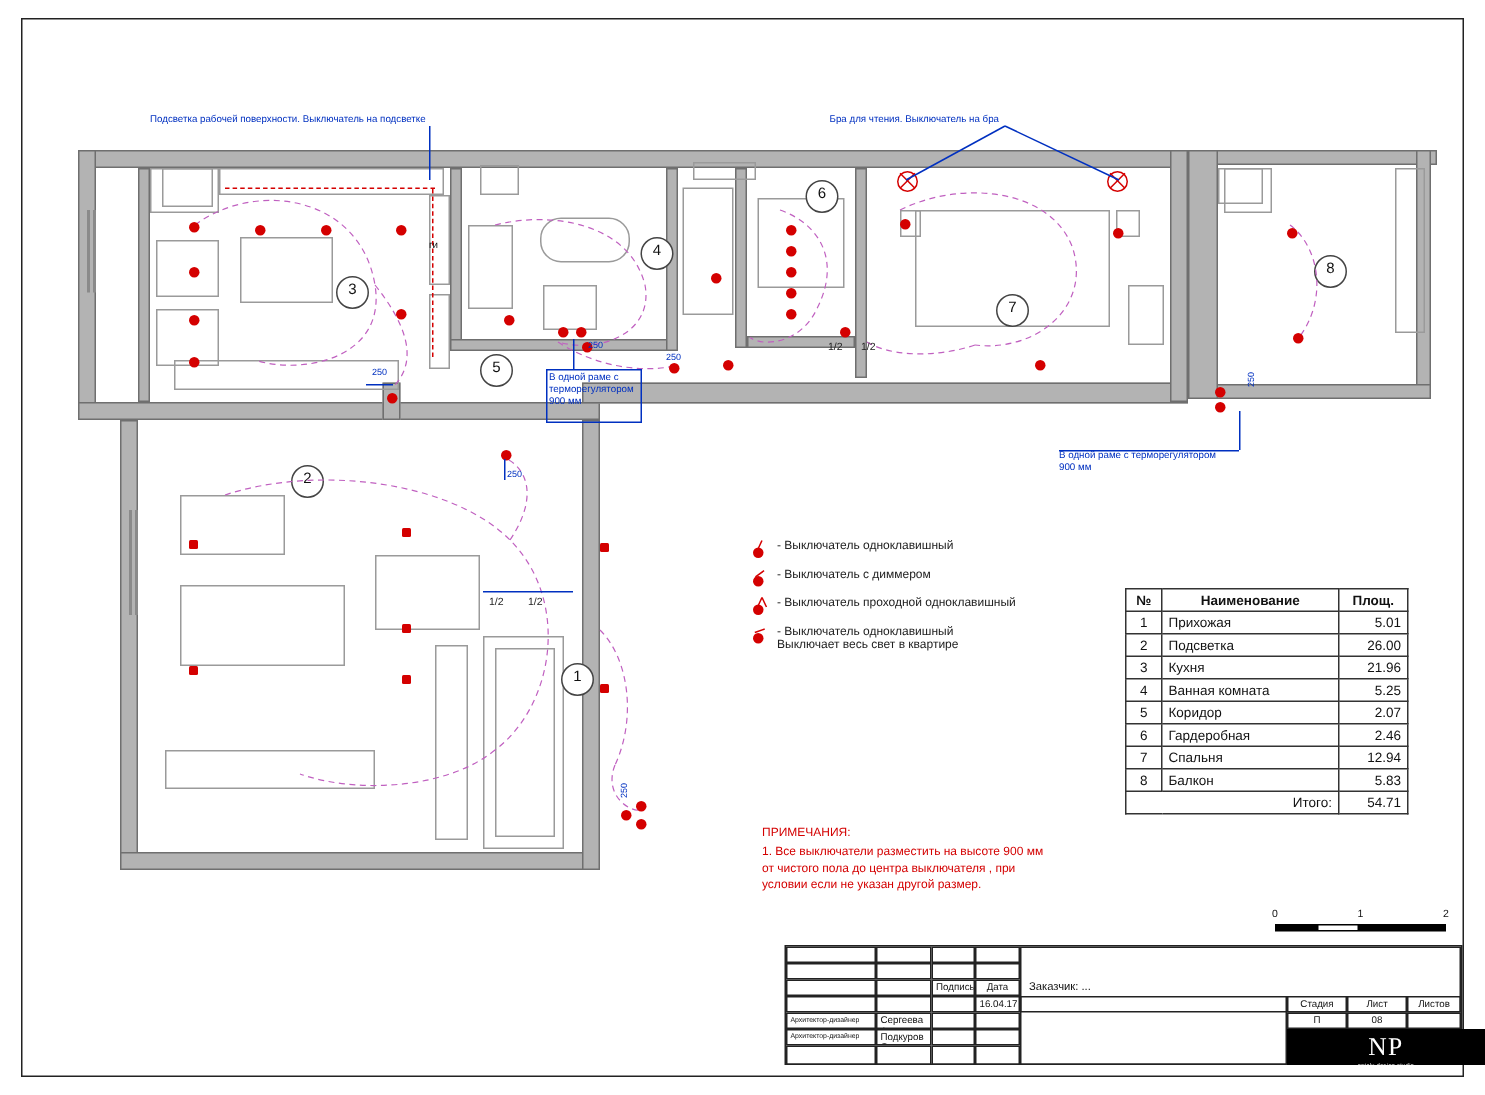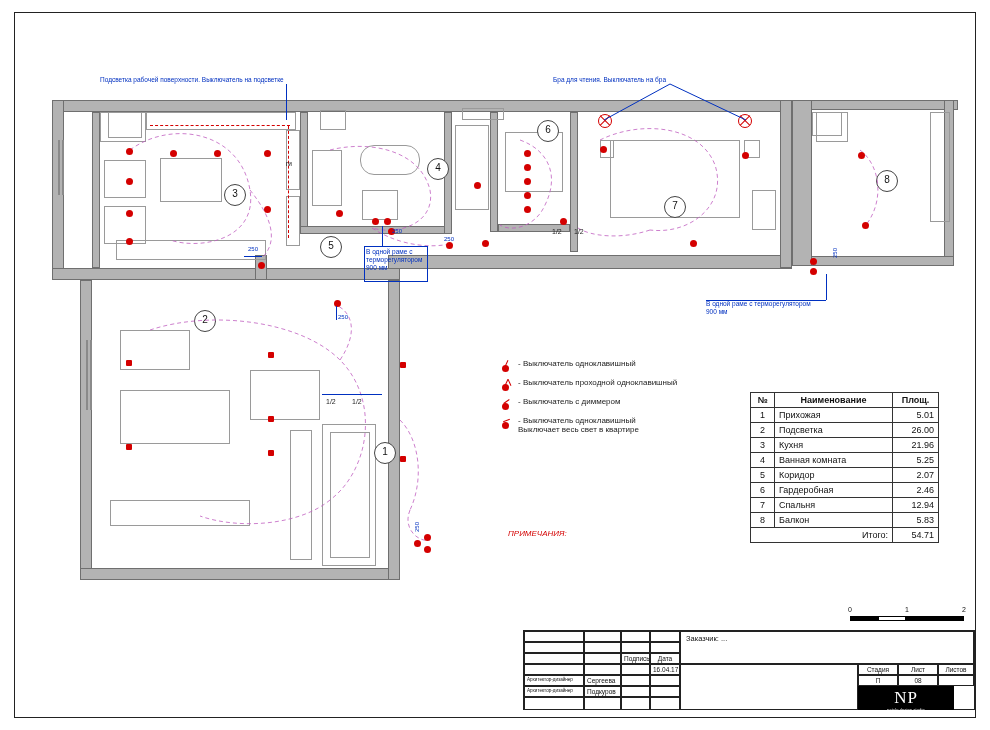--- a/index.html
+++ b/index.html
@@ -36,21 +36,21 @@
   .fraction{position:absolute;color:#222;font-size:7px;}
   
   #legend{position:absolute;left:500px;top:358px;width:240px;}
   .leg-row{position:relative;height:19px;}
   .leg-sym{position:absolute;left:0;top:4px;width:14px;height:12px;}
   .leg-dot{position:absolute;left:2px;top:3px;width:7px;height:7px;border-radius:50%;background:#d40000;}
   .leg-tick{position:absolute;left:6px;top:-2px;width:1px;height:7px;background:#d40000;transform:rotate(25deg);}
   .leg-tick2{position:absolute;left:9px;top:-2px;width:1px;height:7px;background:#d40000;transform:rotate(25deg);}
   .leg-txt{position:absolute;left:18px;top:1px;font-size:8px;color:#222;white-space:pre-line;}
   
-  #notes{position:absolute;left:508px;top:528px;width:210px;color:#d40000;font-size:8px;line-height:11px;font-style:italic;}
+  #notes{position:absolute;left:508px;top:549px;width:210px;color:#d40000;font-size:8px;line-height:11px;}
   #notes .ttl{font-weight:normal;}
   #notes .body{margin-top:2px;}
   
   #roomtable{position:absolute;left:750px;top:392px;border-collapse:collapse;font-size:9px;color:#111;}
   #roomtable th,#roomtable td{border:1px solid #333;padding:2px 4px;height:14px;box-sizing:border-box;}
   #roomtable th{font-weight:bold;text-align:center;}
   #roomtable td.num{text-align:center;width:24px;}
   #roomtable td.name{text-align:left;width:118px;}
   #roomtable td.area{text-align:right;width:46px;}
   #roomtable td.total-lbl{text-align:right;}
@@ -254,44 +254,47 @@
     <div class="leg-row">
       <span class="leg-sym">
           <span class="leg-dot"></span>
           <span class="leg-tick"></span>
         </span>
       <span class="leg-txt">- Выключатель одноклавишный</span>
     </div>
     <div class="leg-row">
       <span class="leg-sym">
           <span class="leg-dot"></span>
+          <span class="leg-tick" style="transform:rotate(55deg);"></span>
+        </span>
+      <span class="leg-txt">- Выключатель с диммером</span>
+    </div>
+    <div class="leg-row">
+      <span class="leg-sym">
+          <span class="leg-dot"></span>
           <span class="leg-tick"></span>
           <span class="leg-tick2" style="transform:rotate(-25deg);"></span>
         </span>
       <span class="leg-txt">- Выключатель проходной одноклавишный</span>
-    </div>
-    <div class="leg-row">
-      <span class="leg-sym">
-          <span class="leg-dot"></span>
-          <span class="leg-tick" style="transform:rotate(55deg);"></span>
-        </span>
-      <span class="leg-txt">- Выключатель с диммером</span>
     </div>
     <div class="leg-row" style="height:26px;">
       <span class="leg-sym">
           <span class="leg-dot"></span>
           <span class="leg-tick" style="transform:rotate(70deg);"></span>
         </span>
       <span class="leg-txt">- Выключатель одноклавишный
   Выключает весь свет в квартире</span>
     </div>
   </div>
 
   <div id="notes">
     <div class="ttl">ПРИМЕЧАНИЯ:</div>
+    <div class="body" style="white-space:pre-line;">1. Все выключатели разместить на высоте 900 мм
+    от чистого пола до центра выключателя , при
+    условии если не указан другой размер.</div>
   </div>
 
   <table id="roomtable">
     <thead>
       <tr>
         <th>№</th>
         <th>Наименование</th>
         <th>Площ.</th>
       </tr>
     </thead>
@@ -382,30 +385,30 @@
     <div class="cell" style="left:0;top:55px;width:60px;height:11px;font-size:4.6px;">Архитектор-дизайнер</div>
     <div class="cell" style="left:60px;top:55px;width:37px;height:11px;">Подкуров С.</div>
     <div class="cell" style="left:97px;top:55px;width:29px;height:11px;"></div>
     <div class="cell" style="left:126px;top:55px;width:30px;height:11px;"></div>
 
     <div class="cell" style="left:0;top:66px;width:60px;height:13px;"></div>
     <div class="cell" style="left:60px;top:66px;width:37px;height:13px;"></div>
     <div class="cell" style="left:97px;top:66px;width:29px;height:13px;"></div>
     <div class="cell" style="left:126px;top:66px;width:30px;height:13px;"></div>
 
-    <div class="cell" style="left:156px;top:0;width:294px;height:33px;font-size:7.5px;padding:2px 5px;">Заказчик: ...</div>
+    <div class="cell" style="left:156px;top:0;width:294px;height:33px;font-size:7.5px;padding:21px 5px;">Заказчик: ...</div>
 
     <div class="cell" style="left:156px;top:33px;width:178px;height:46px;"></div>
 
     <div class="cell" style="left:334px;top:33px;width:40px;height:11px;text-align:center;">Стадия</div>
     <div class="cell" style="left:374px;top:33px;width:40px;height:11px;text-align:center;">Лист</div>
     <div class="cell" style="left:414px;top:33px;width:36px;height:11px;text-align:center;">Листов</div>
 
     <div class="cell" style="left:334px;top:44px;width:40px;height:11px;text-align:center;">П</div>
     <div class="cell" style="left:374px;top:44px;width:40px;height:11px;text-align:center;">08</div>
     <div class="cell" style="left:414px;top:44px;width:36px;height:11px;text-align:center;"></div>
 
-    <div class="np-logo" style="left:334px;top:55px;width:96px;height:24px;">
+    <div class="np-logo" style="left:334px;top:55px;width:132px;height:24px;">
       <div class="np" style="margin-top:2px;">NP</div>
       <div class="sub">nataly design studio</div>
     </div>
   </div>
 </div>
 
 </body></html>

